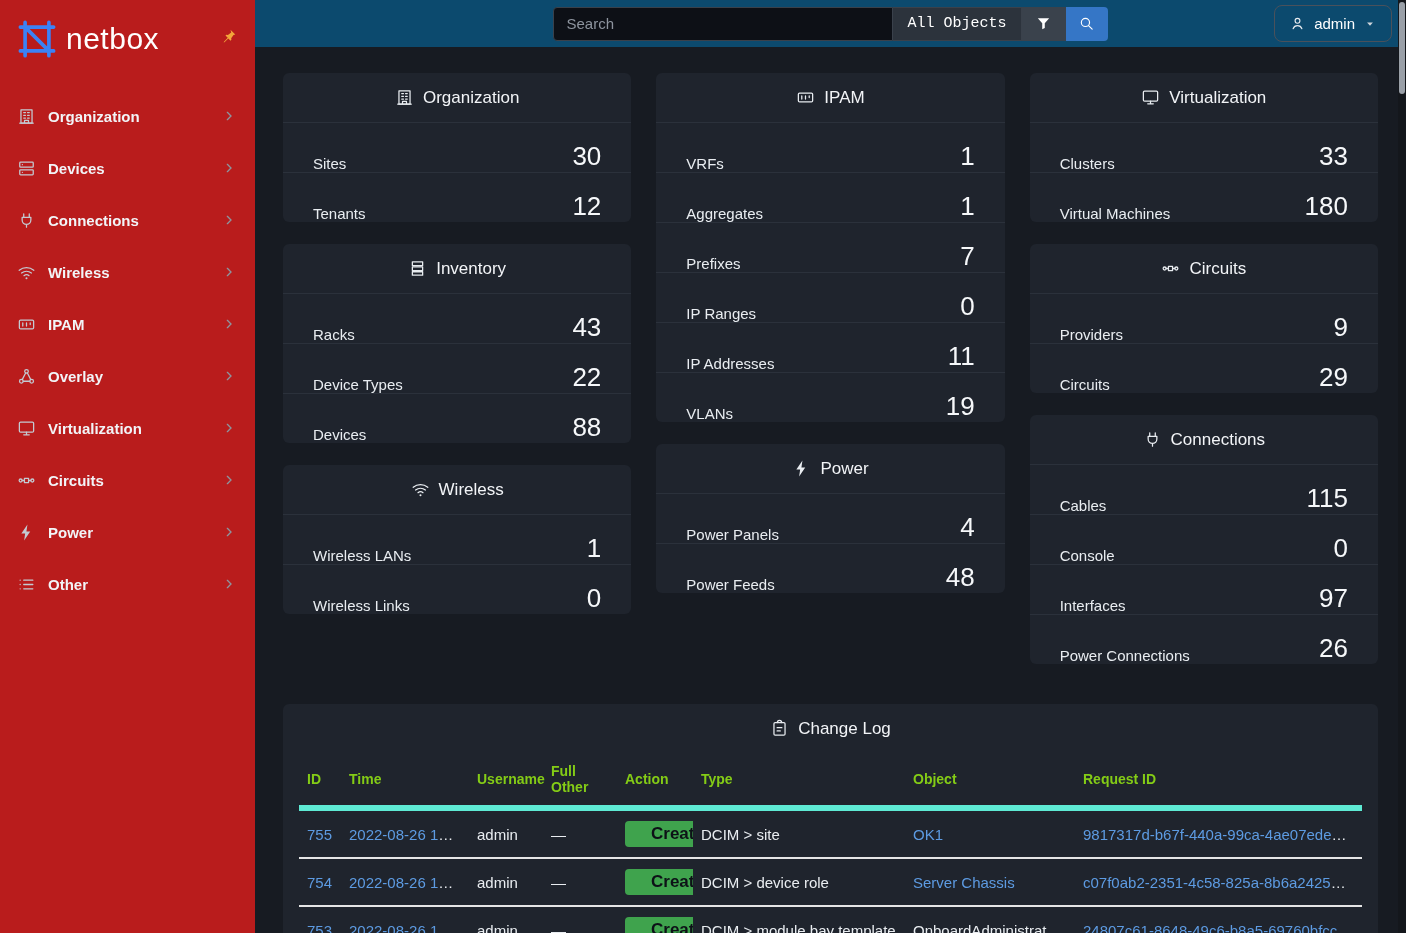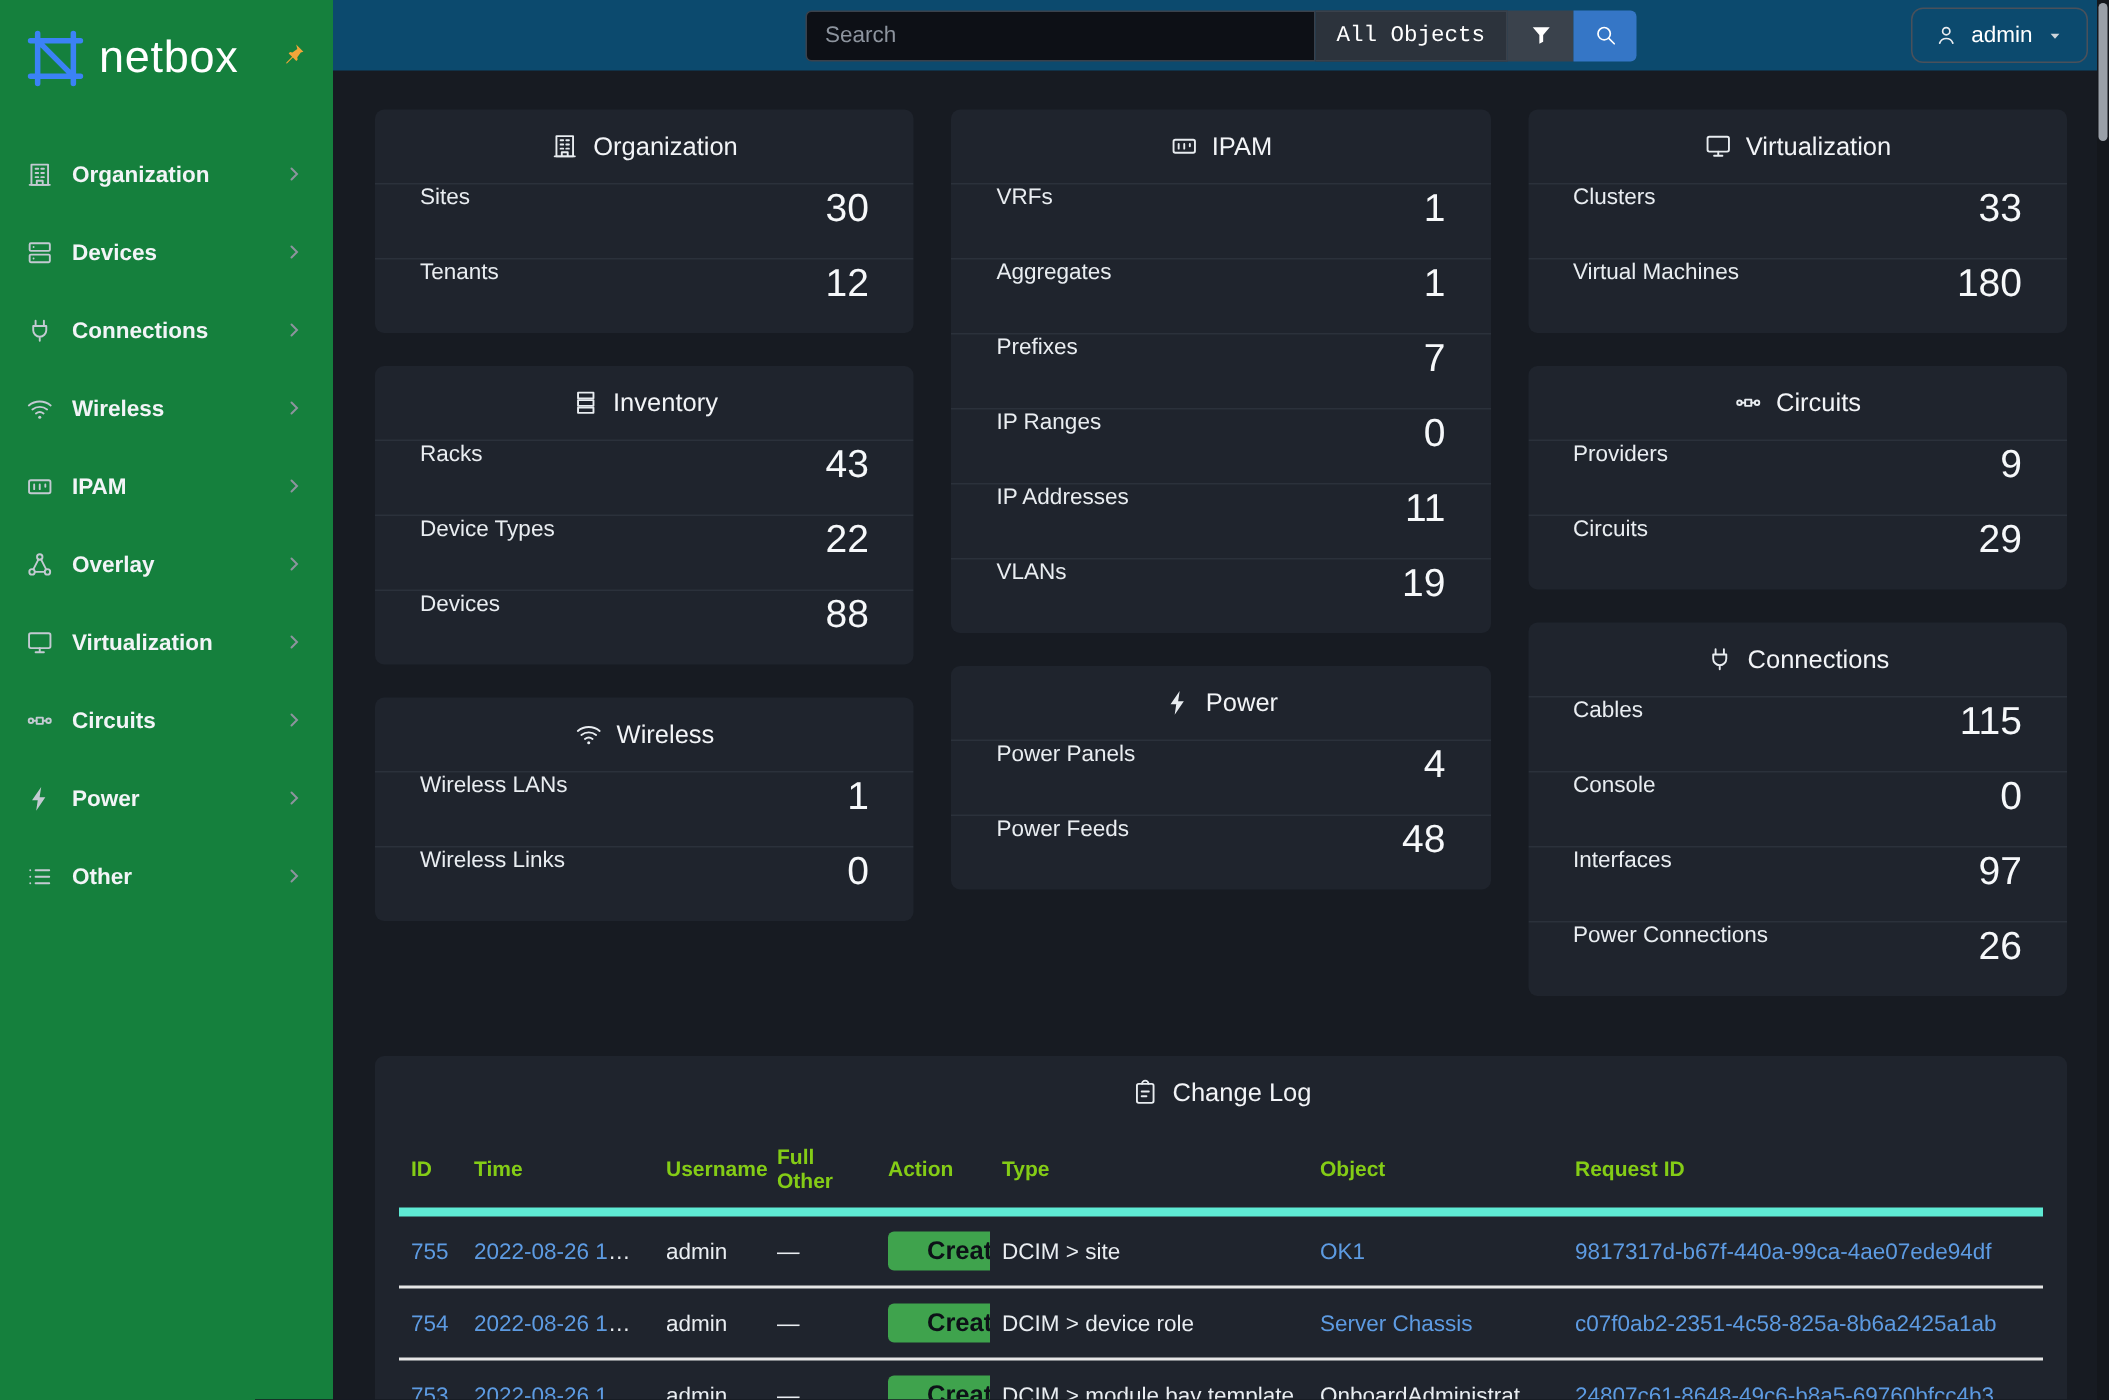--- a/index.html
+++ b/index.html
@@ -1,21 +1,21 @@
 <!DOCTYPE html>
 <html><head>
 <meta charset="utf-8">
 <style>
   * { margin:0; padding:0; box-sizing:border-box; }
   html,body { width:1406px; height:933px; overflow:hidden; background:#171b22;
               font-family:"Liberation Sans", sans-serif; color:#eef1f5; }
   .app { display:flex; width:1406px; height:933px; }
 
   
-  .sidebar { width:222px; flex-shrink:0; background:#15803d; }
+  .sidebar { width:255px; flex-shrink:0; background:#b91c1c; }
   .brand { height:78px; display:flex; align-items:center; padding:0 16px; position:relative; }
   .logo-mark { width:42px; height:42px; display:flex; }
   .logo-mark svg { width:42px; height:42px; }
   .logo-mark g { stroke:#3b82f6; stroke-width:2.1; fill:none; stroke-linecap:round; }
   .logo-text { font-size:30px; color:#fff; margin-left:8px; letter-spacing:.5px; font-weight:400; }
   .pin { position:absolute; right:18px; top:28px; width:16px; height:16px; color:#f2a53a; cursor:pointer; }
   .pin svg { width:16px; height:16px; }
   .menu { padding-top:12px; }
   .menu-item { display:flex; align-items:center; height:52px; padding:0 18px 0 17px; cursor:pointer; }
   .mi-label { margin-left:12px; font-size:15px; font-weight:600; flex:1; color:#f2f4f7; }
@@ -51,21 +51,21 @@
   .caret svg { width:14px; height:14px; }
 
   
   .dash { padding:26px 28px 0; overflow:hidden; }
   .grid { display:flex; gap:25px; }
   .col { flex:1; display:flex; flex-direction:column; gap:22px; min-width:0; }
   .card { background:#1f242d; border-radius:6px; overflow:hidden; }
   .card-head { display:flex; justify-content:center; align-items:center; gap:9px; height:49px;
                font-size:17px; font-weight:500; color:#f2f4f7; }
   .card-head .ic { color:#e8ecf0; }
-  .stat-row { display:flex; justify-content:space-between; align-items:flex-start; height:50px;
+  .stat-row { display:flex; justify-content:space-between; align-items:flex-end; height:50px;
               padding:0 30px; border-top:1px solid #2b313b; }
   .stat-label { font-size:15px; color:#e9edf1; text-decoration:none; }
   .stat-value { font-size:26px; color:#f6f8fa; }
 
   
   .changelog { margin-top:40px; }
   .cl-table-wrap { padding:0 16px 10px; }
   table { width:100%; border-collapse:collapse; table-layout:fixed; }
   th { text-align:left; font-size:14px; font-weight:700; color:#84cc16;
        padding:10px 8px; border-bottom:6px solid #5eead4; }

